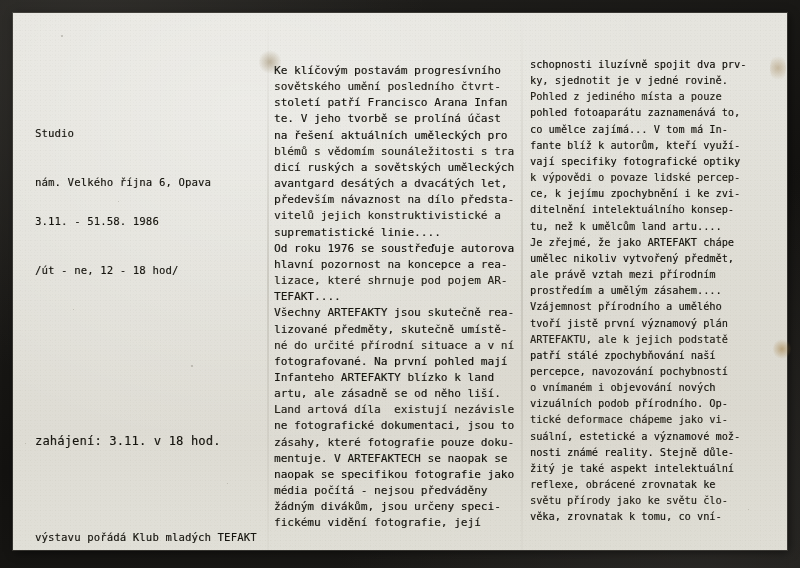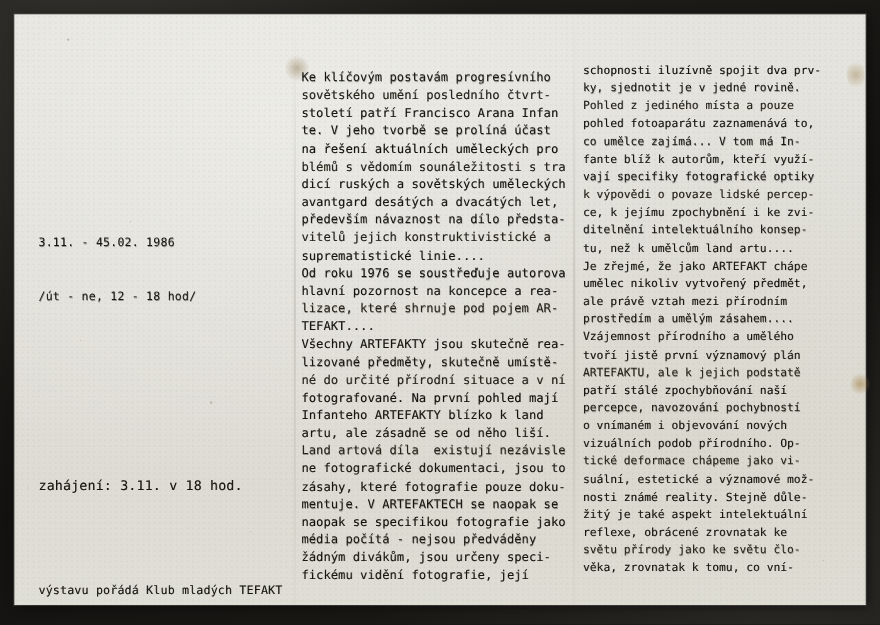--- a/index.html
+++ b/index.html
@@ -140,23 +140,27 @@
     <div class="speck" style="left:105px; top:188px; width:1.4px; height:1.4px;"></div>
     <div class="speck" style="left:60px; top:296px; width:1.3px; height:1.3px;"></div>
     <div class="speck" style="left:178px; top:352px; width:1.5px; height:1.5px;"></div>
     <div class="speck" style="left:214px; top:470px; width:1.3px; height:1.3px;"></div>
     <div class="speck" style="left:430px; top:88px; width:1.4px; height:1.4px;"></div>
     <div class="speck" style="left:520px; top:232px; width:1.2px; height:1.2px;"></div>
     <div class="speck" style="left:690px; top:150px; width:1.3px; height:1.3px;"></div>
     <div class="speck" style="left:735px; top:496px; width:1.4px; height:1.4px;"></div>
     <div class="speck" style="left:12px; top:430px; width:1.2px; height:1.2px;"></div>
 
+    <div class="tw" id="block-venue" style="left:22px; width:225px; font-size:10.5px; line-height:16.2px; letter-spacing:0.2px; position:absolute; color:#16150f;">
+      <span class="line">Studio</span>
+      <span class="line">nám. Velkého října 6, Opava</span>
+    </div>
 
     <div class="tw" id="block-dates" style="left:22px; width:225px; font-size:10.5px; line-height:16.2px; letter-spacing:0.2px; position:absolute; color:#16150f;">
-      <span class="line">3.11. - 45.02. 1986</span>
+      <span class="line">3.11. - 51.58. 1986</span>
       <span class="line">/út - ne, 12 - 18 hod/</span>
     </div>
 
     <div class="tw" id="block-opening" style="left:22px; width:225px; font-size:12px; line-height:16.2px; letter-spacing:0.2px; position:absolute; color:#16150f;">
       <span class="line">zahájení: 3.11. v 18 hod.</span>
     </div>
 
     <div class="tw" id="block-organizer" style="left:22px; width:240px; font-size:10.5px; line-height:16.2px; letter-spacing:0.2px; position:absolute; color:#16150f;">
       <span class="line">výstavu pořádá Klub mladých TEFAKT</span>
     </div>

